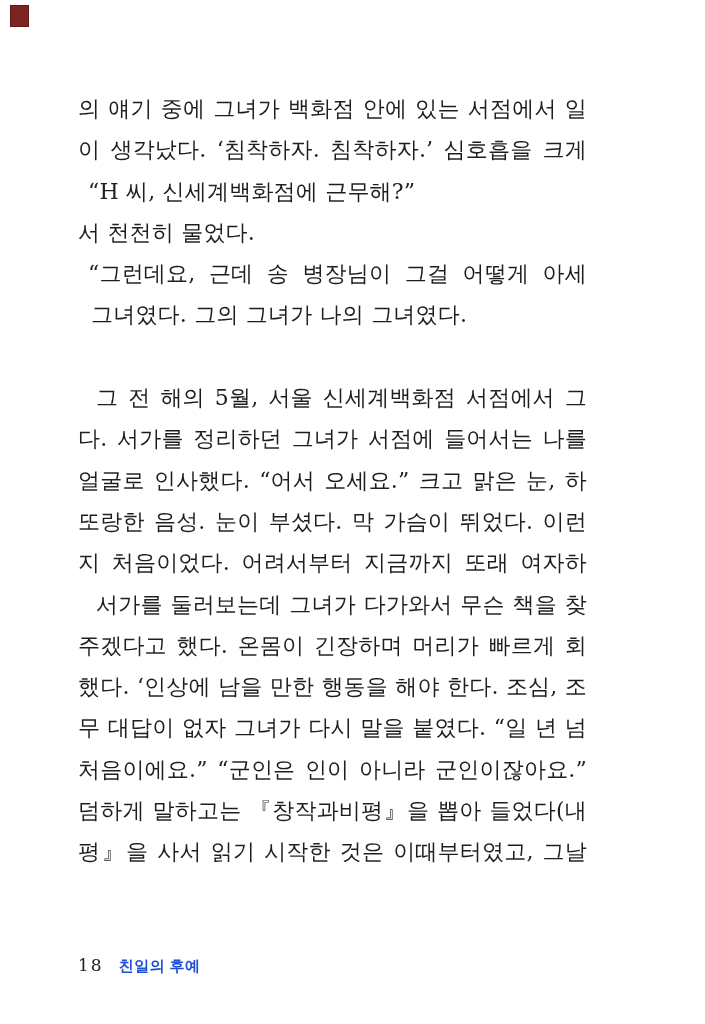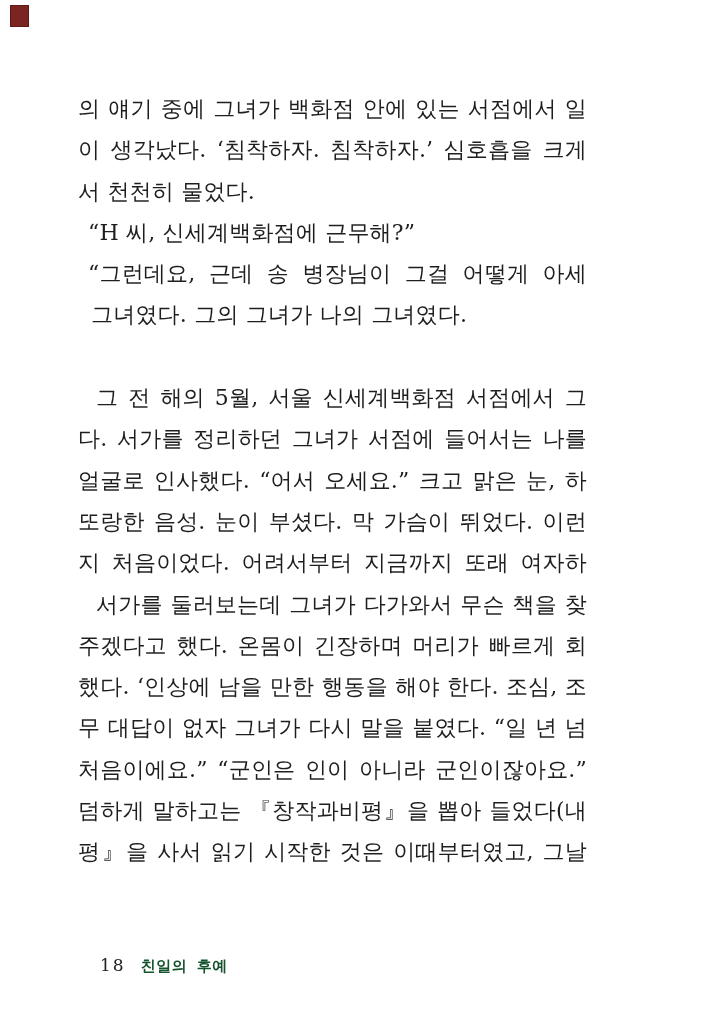--- a/index.html
+++ b/index.html
@@ -51,48 +51,47 @@
   .gap {
     height: 41.3px;
   }
   .footer {
     position: absolute;
     left: 78px;
     top: 955px;
     display: flex;
     align-items: baseline;
     gap: 15px;
-    margin-left: 22px;
   }
   .page-number {
     font-family: "DejaVu Serif", "Liberation Serif", serif;
     font-size: 17px;
     letter-spacing: 2px;
     color: #222222;
   }
   .book-title {
-    font-family: Liberation Mono, monospace;
+    font-family: Liberation Serif, serif;
     font-size: 15px;
     font-weight: bold;
     letter-spacing: 0.5px;
-    color: #14532d;
+    color: #1d4ed8;
   }
 </style>
 </head>
 <body>
 
 <div class="page">
 
   <div class="corner-mark"></div>
 
   <div class="body-text">
     <div class="line j">의 얘기 중에 그녀가 백화점 안에 있는 서점에서 일한다는 사실</div>
     <div class="line j">이 생각났다. ‘침착하자. 침착하자.’ 심호흡을 크게 한 번 하고 나</div>
+    <div class="line ind-a">“H 씨, 신세계백화점에 근무해?”</div>
     <div class="line">서 천천히 물었다.</div>
-    <div class="line ind-a">“H 씨, 신세계백화점에 근무해?”</div>
     <div class="line ind-a">“그런데요, 근데 송 병장님이 그걸 어떻게 아세요?”</div>
     <div class="line ind-b">그녀였다. 그의 그녀가 나의 그녀였다.</div>
     <div class="gap"></div>
     <div class="line j ind-c">그 전 해의 5월, 서울 신세계백화점 서점에서 그녀를 처음 봤</div>
     <div class="line j">다. 서가를 정리하던 그녀가 서점에 들어서는 나를 보고 환한</div>
     <div class="line j">얼굴로 인사했다. “어서 오세요.” 크고 맑은 눈, 하얀 얼굴, 또랑</div>
     <div class="line j">또랑한 음성. 눈이 부셨다. 막 가슴이 뛰었다. 이런 느낌은 도무</div>
     <div class="line j">지 처음이었다. 어려서부터 지금까지 또래 여자하고는 말 한마</div>
     <div class="line j ind-c">서가를 둘러보는데 그녀가 다가와서 무슨 책을 찾느냐며 도와</div>
     <div class="line j">주겠다고 했다. 온몸이 긴장하며 머리가 빠르게 회전하기 시작</div>

